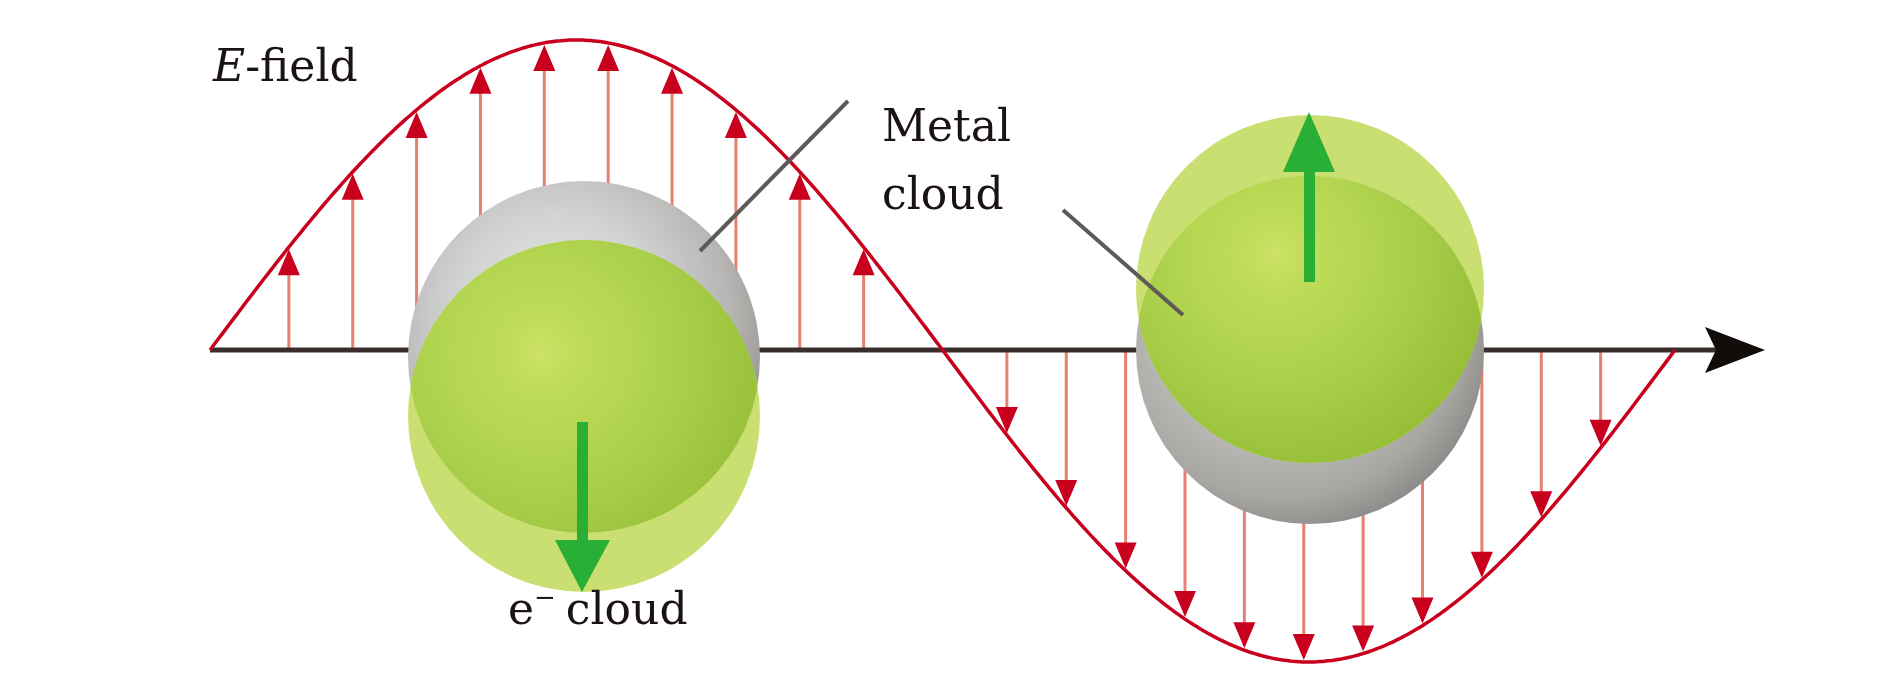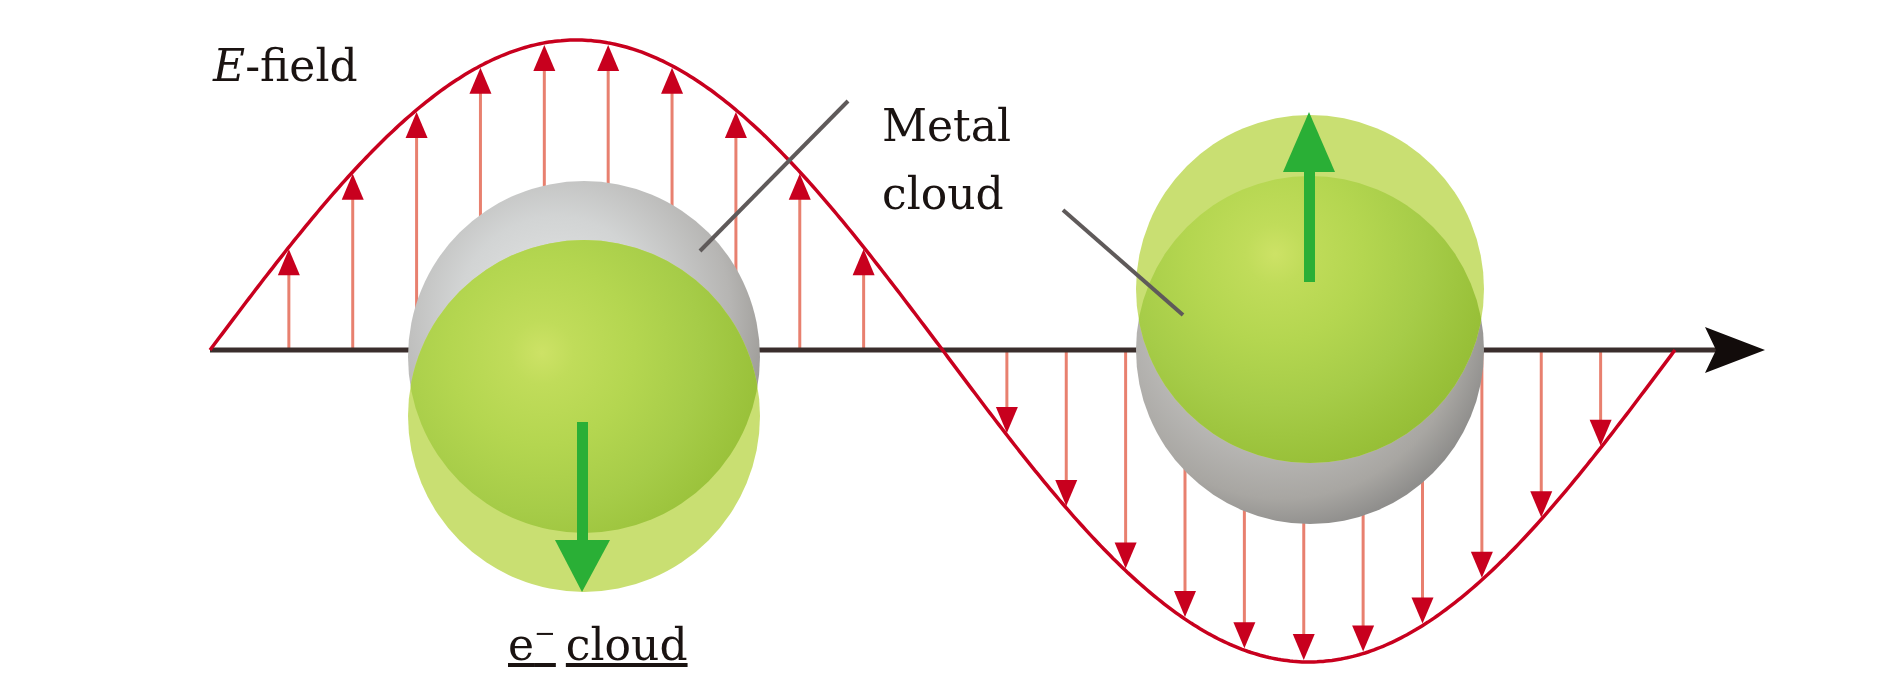--- a/index.html
+++ b/index.html
@@ -10,21 +10,21 @@
       font-family: "DejaVu Serif", "Liberation Serif", serif;
       color: #1a1311;
       font-size: 44px;
       line-height: 1;
       white-space: nowrap;
     }
     .label .ital { font-style: italic; }
     .label sup { font-size: 26px; vertical-align: 18px; margin-right: 10px; }
     #lbl-efield { left: 213px; top: 44px; }
     #lbl-metal { left: 882px; top: 66px; line-height: 68px; margin-top: 26px; }
-    #lbl-cloud { left: 508px; top: 620px; text-decoration: underline; }
+    #lbl-cloud { left: 508px; top: 584px; }
   </style>
 </head>
 <body>
 
 <svg id="diagram" width="1890" height="686" viewBox="0 0 1890 686" xmlns="http://www.w3.org/2000/svg">
   <defs>
     <radialGradient id="metalGradL" cx="0.42" cy="0.38" r="0.62">
       <stop offset="0" stop-color="#e6e8e8"></stop>
       <stop offset="0.45" stop-color="#d2d4d4"></stop>
       <stop offset="0.8" stop-color="#b6b5b3"></stop>

